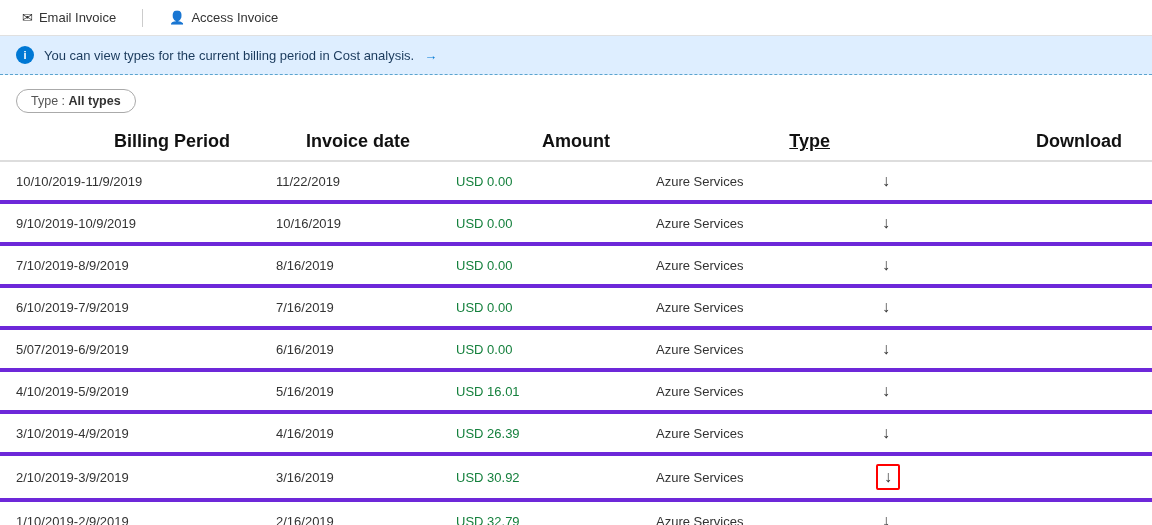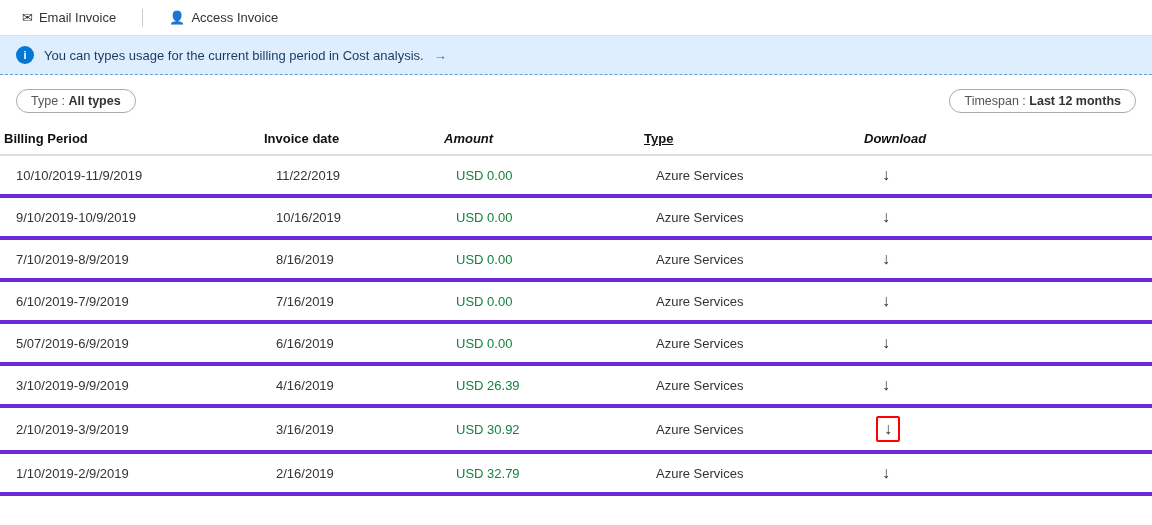--- a/index.html
+++ b/index.html
@@ -87,24 +87,24 @@
     .filter-pill span.label { color: #555; }
     .filter-pill span.value { font-weight: 600; }
 
     
     .invoice-table {
       width: 100%;
       border-collapse: collapse;
       padding: 0 16px;
     }
     .invoice-table th {
-      text-align: left;
+      text-align: right;
       font-weight: 700;
-      font-size: 13px;
-      padding: 8px 4px;
+      font-size: 18px;
+      padding: 8px 30px;
       border-bottom: 2px solid #ddd;
       color: #111;
     }
     .invoice-table td {
       padding: 8px 16px;
       border-bottom: 4px solid #6d28d9;
       font-size: 13px;
       color: #333;
     }
 
@@ -125,53 +125,50 @@
       justify-content: center;
     }
     .download-btn-highlighted {
       border: 2px solid red;
       padding: 2px 6px;
     }
 
     
     .col-billing { width: 260px; }
     .col-invoice-date { width: 180px; }
-    .col-amount { width: 200px; font-style: italic; }
+    .col-amount { width: 200px; }
     .col-type { width: 220px; text-decoration: underline; }
-    .col-download { width: auto; font-style: italic; }
+    .col-download { width: auto; }
   </style>
 </head>
 <body>
 
 <div class="toolbar">
   <button class="toolbar-btn">
     <span style="font-size:13px;">✉</span>
     <span>Email Invoice</span>
   </button>
   <div class="toolbar-divider"></div>
   <button class="toolbar-btn">
     <span style="font-size:13px;">👤</span>
     <span>Access Invoice</span>
   </button>
 </div>
 
 <div class="info-banner">
   <div class="info-icon">
     <span>i</span>
   </div>
-  <span>You can types usage for the current billing period in Cost analysis.</span>
+  <span>You can view types for the current billing period in Cost analysis.</span>
   <a class="info-link">→</a>
 </div>
 
 <div class="filter-row">
   <button class="filter-pill">
     <span class="label">Type : </span><span class="value">All types</span>
-  </button>
-  <button class="filter-pill">
-    <span class="label">Timespan : </span><span class="value">Last 12 months</span>
   </button>
 </div>
 
 <table class="invoice-table">
   <thead>
     <tr>
       <th class="col-billing">Billing Period</th>
       <th class="col-invoice-date">Invoice date</th>
       <th class="col-amount">Amount</th>
       <th class="col-type">Type</th>
@@ -218,21 +215,30 @@
       <tr>
         <td>5/07/2019-6/9/2019</td>
         <td>6/16/2019</td>
         <td><a class="amount-link" href="#">USD 0.00</a></td>
         <td>Azure Services</td>
         <td>
           <button class="download-btn">↓</button>
         </td>
       </tr>
       <tr>
-        <td>3/10/2019-9/9/2019</td>
+        <td>4/10/2019-5/9/2019</td>
+        <td>5/16/2019</td>
+        <td><a class="amount-link" href="#">USD 16.01</a></td>
+        <td>Azure Services</td>
+        <td>
+          <button class="download-btn">↓</button>
+        </td>
+      </tr>
+      <tr>
+        <td>3/10/2019-4/9/2019</td>
         <td>4/16/2019</td>
         <td><a class="amount-link" href="#">USD 26.39</a></td>
         <td>Azure Services</td>
         <td>
           <button class="download-btn">↓</button>
         </td>
       </tr>
       <tr>
         <td>2/10/2019-3/9/2019</td>
         <td>3/16/2019</td>

